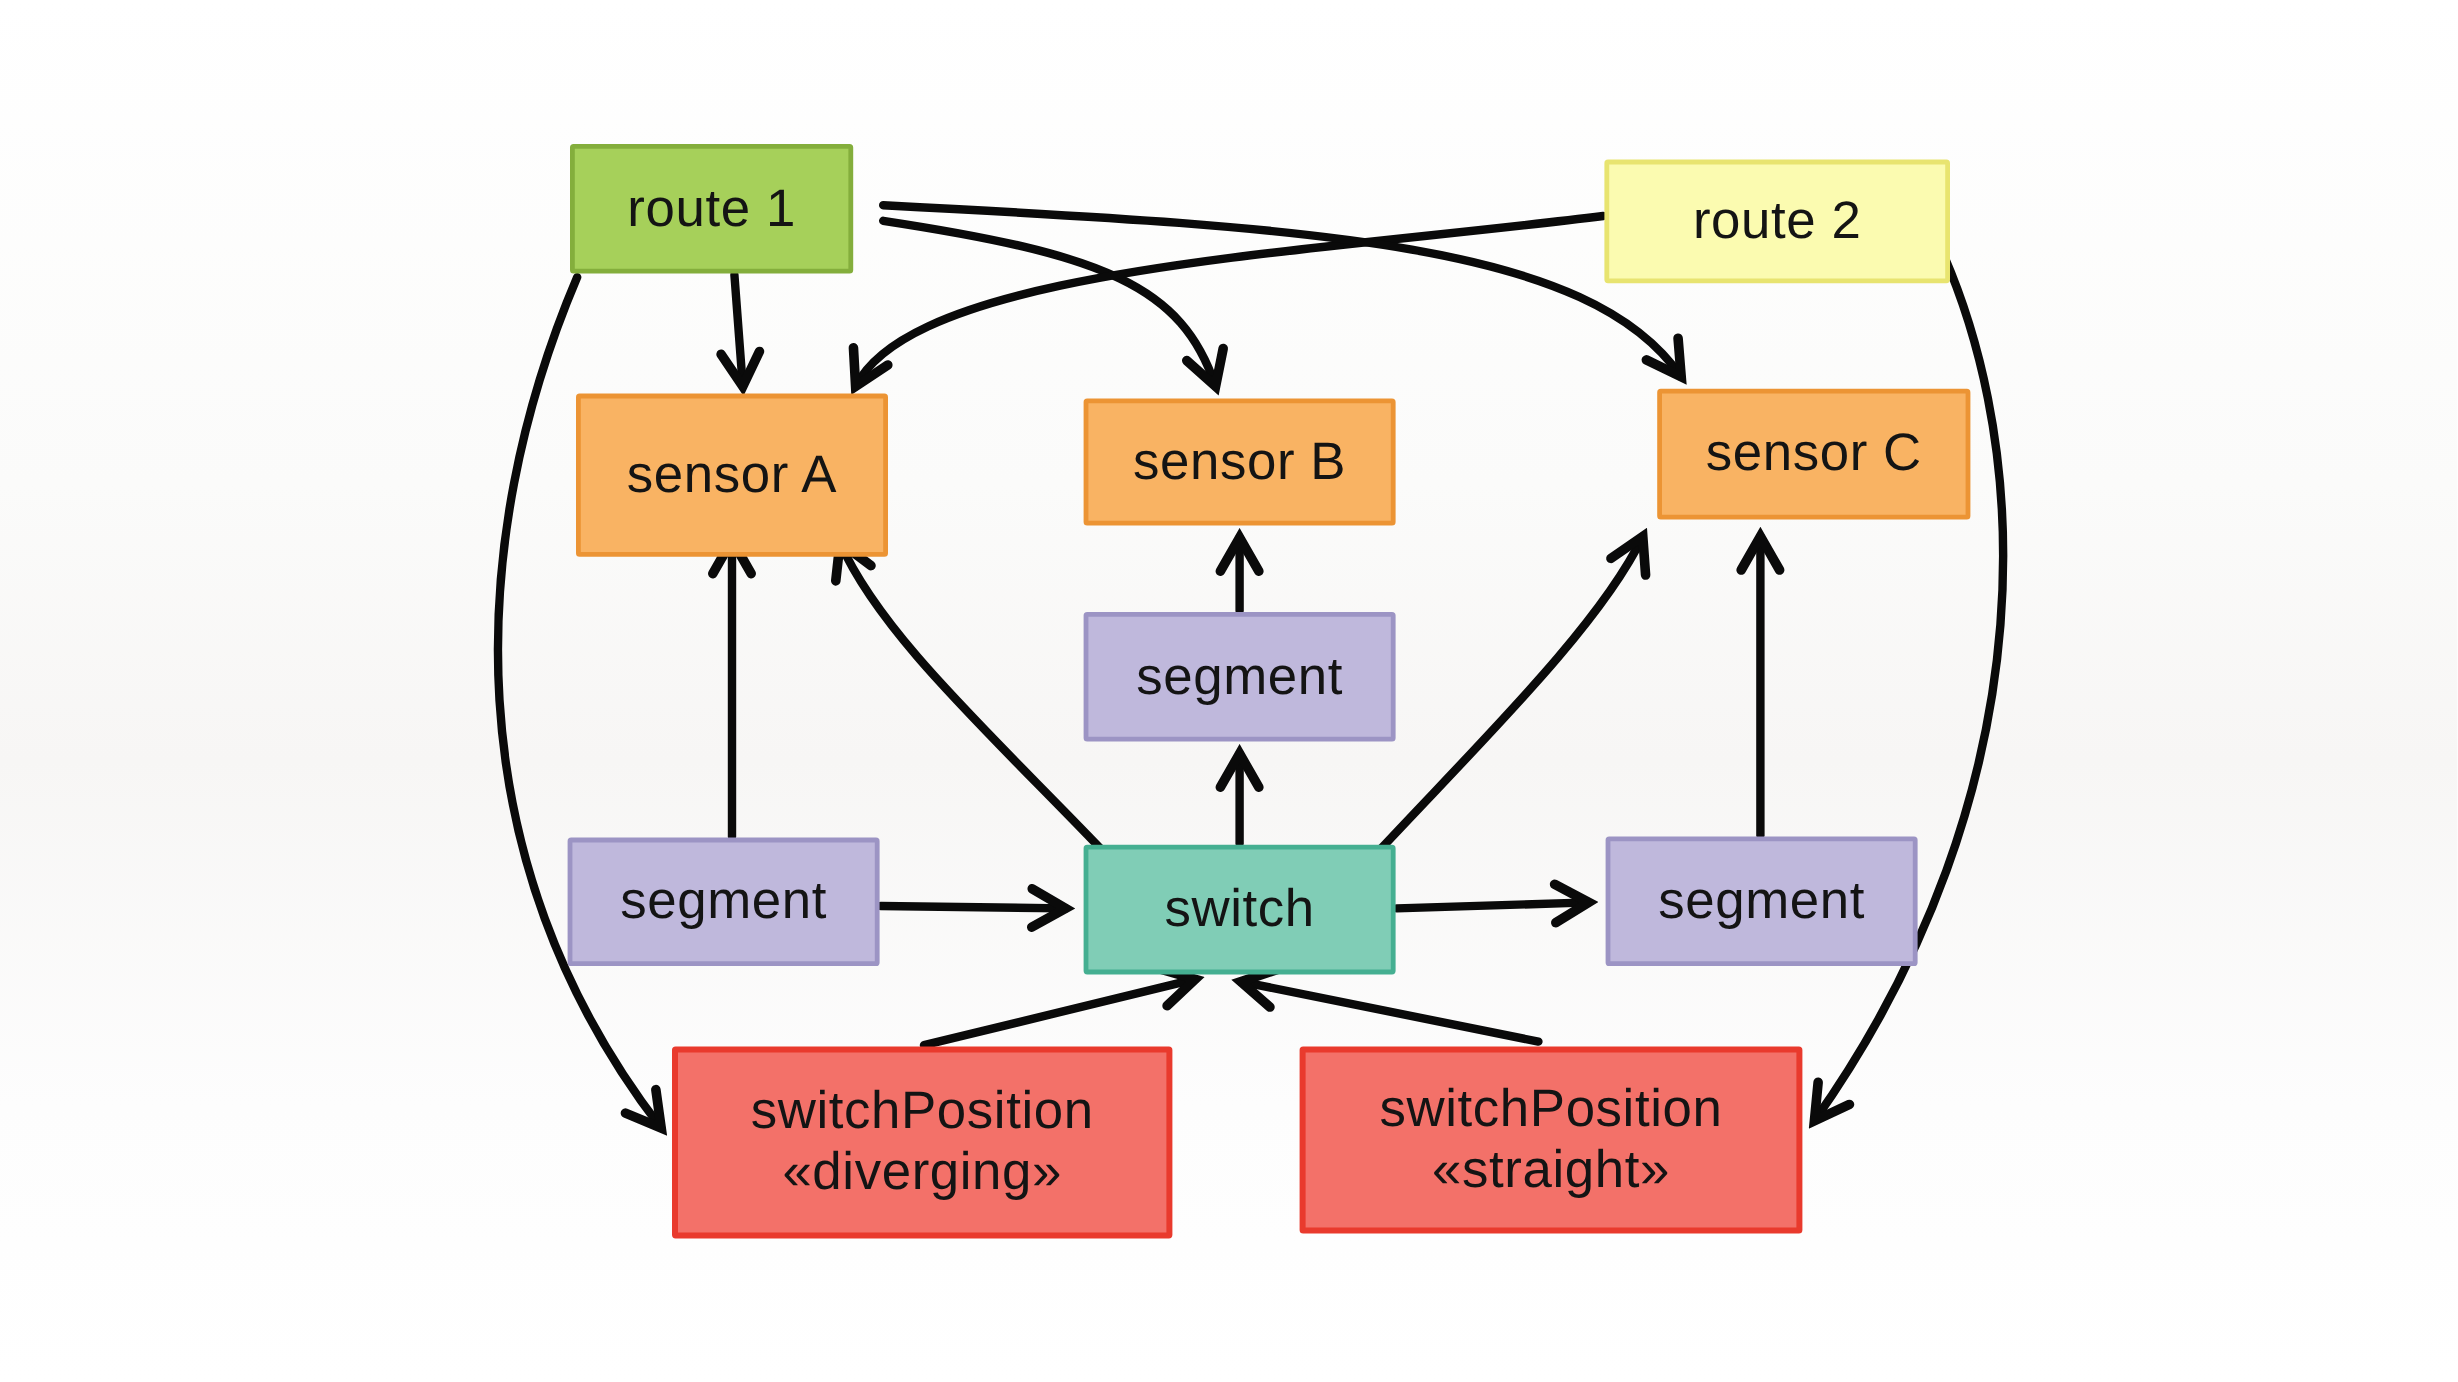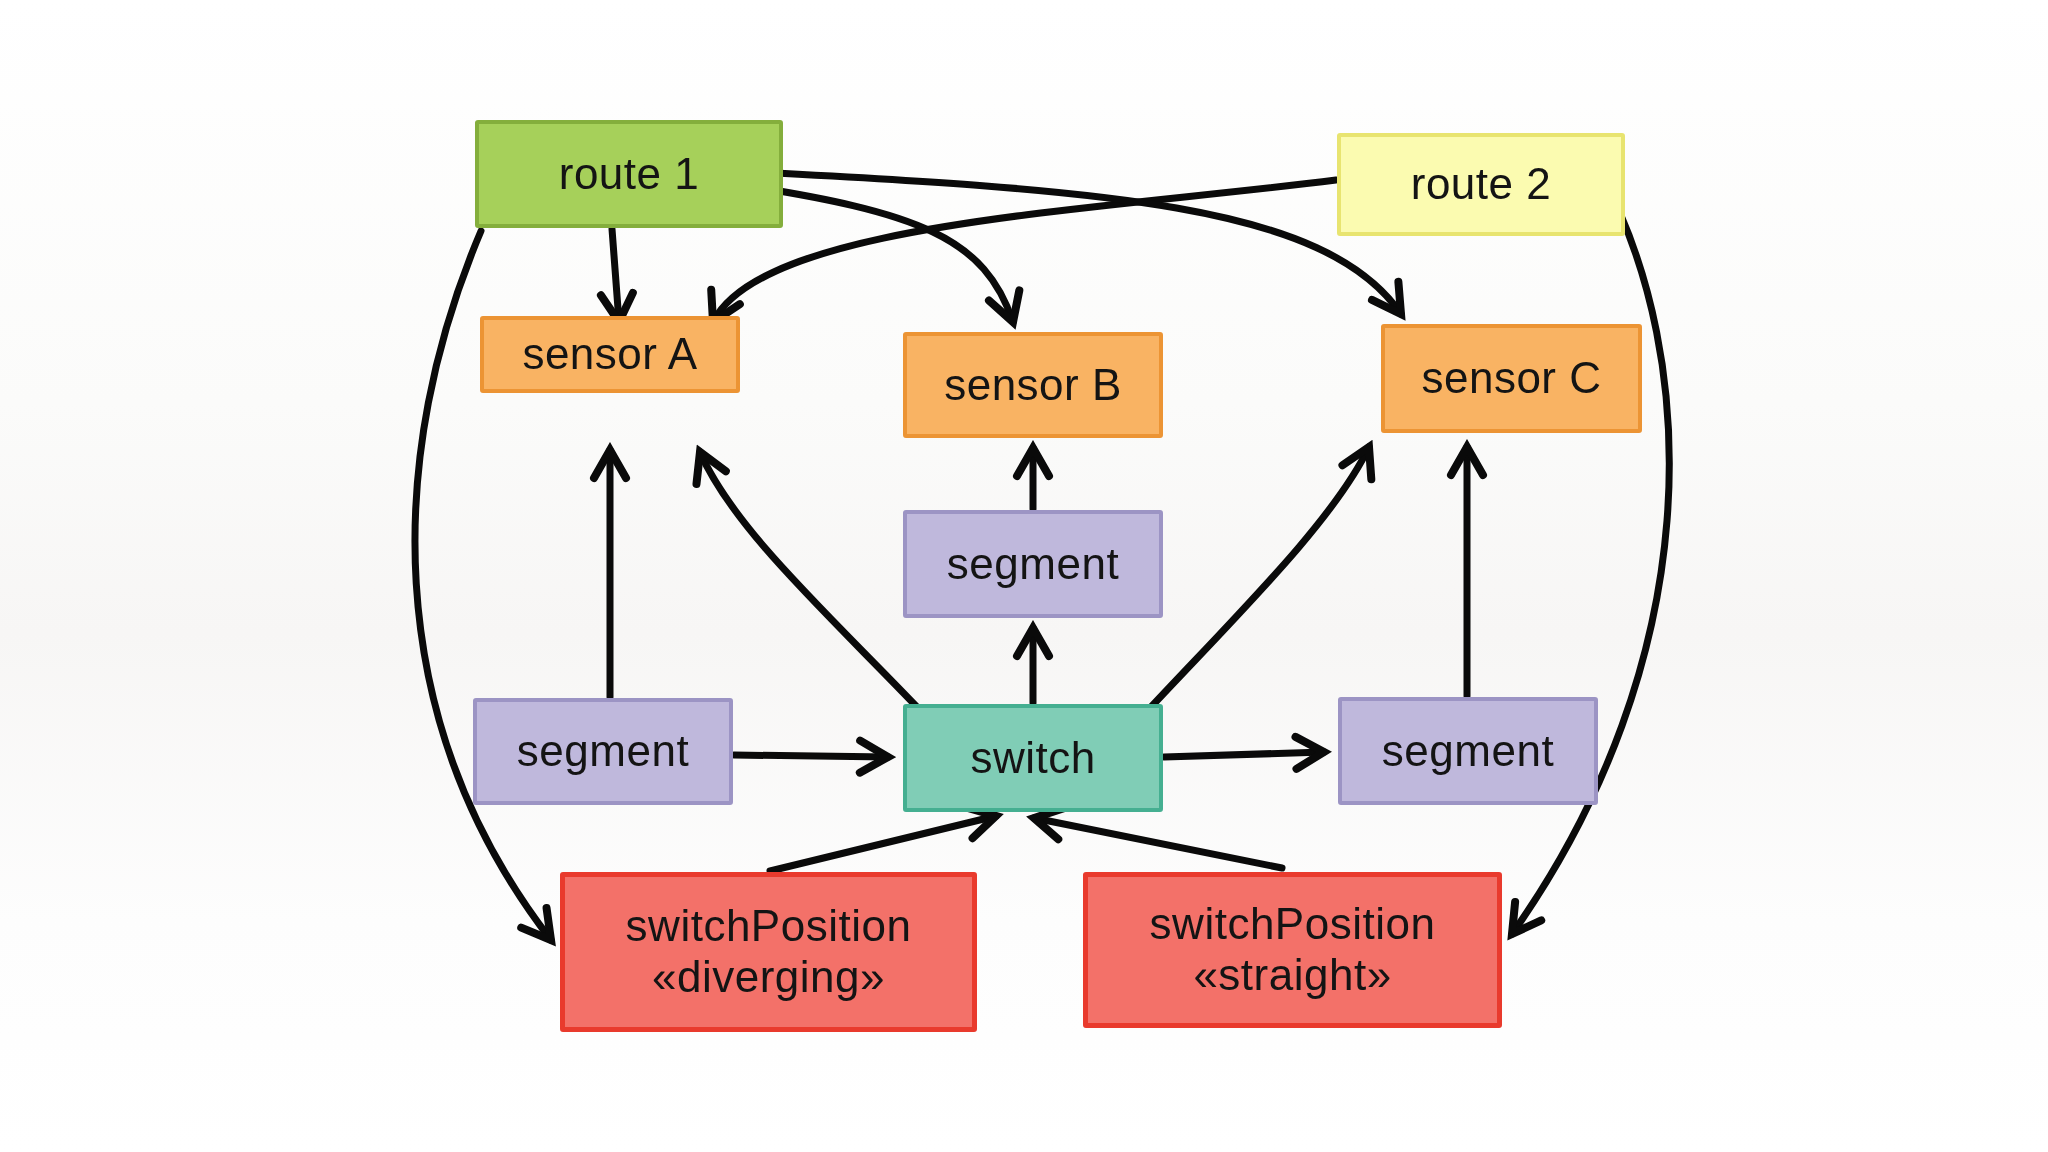--- a/index.html
+++ b/index.html
@@ -17,23 +17,23 @@
     display:flex;flex-direction:column;align-items:center;justify-content:center;
     text-align:center;
     color:#141414;
     font-size:44px;
     line-height:1.15;
     border-radius:3px;
     letter-spacing:0.5px;
   }
   .node .lbl{white-space:nowrap;}
   
-  #n-route1        {left:475px;top:120px;width:308px;height:108px;background:#a6d05a;border:4px solid #84ae3c;}
+  #n-route1        {left:475px;top:120px;width:236px;height:108px;background:#a6d05a;border:4px solid #84ae3c;}
   #n-route2        {left:1337px;top:123px;width:288px;height:103px;background:#fbfbb0;border:4px solid #e8e470;margin-top:10px;}
-  #n-sensorA       {left:480px;top:316px;width:260px;height:77px;background:#f9b363;border:4px solid #ec9434;}
+  #n-sensorA       {left:480px;top:328px;width:260px;height:136px;background:#f9b363;border:4px solid #ec9434;}
   #n-sensorB       {left:903px;top:332px;width:260px;height:106px;background:#f9b363;border:4px solid #ec9434;text-align:center;}
   #n-sensorC       {left:1337px;top:324px;width:261px;height:109px;background:#f9b363;border:4px solid #ec9434;margin-left:44px;}
   #n-segment-mid   {left:903px;top:510px;width:260px;height:108px;background:#bfb8dc;border:4px solid #9c94c4;}
   #n-segment-left  {left:473px;top:698px;width:260px;height:107px;background:#bfb8dc;border:4px solid #9c94c4;}
   #n-switch        {left:903px;top:704px;width:260px;height:108px;background:#80cdb6;border:4px solid #45af91;align-items:center;}
   #n-segment-right {left:1338px;top:697px;width:260px;height:108px;background:#bfb8dc;border:4px solid #9c94c4;}
   #n-sp-diverging  {left:560px;top:872px;width:417px;height:160px;background:#f37169;border:5px solid #e93a2d;}
   #n-sp-straight   {left:1083px;top:872px;width:419px;height:156px;background:#f37169;border:5px solid #e93a2d;}
 </style>
 </head>

